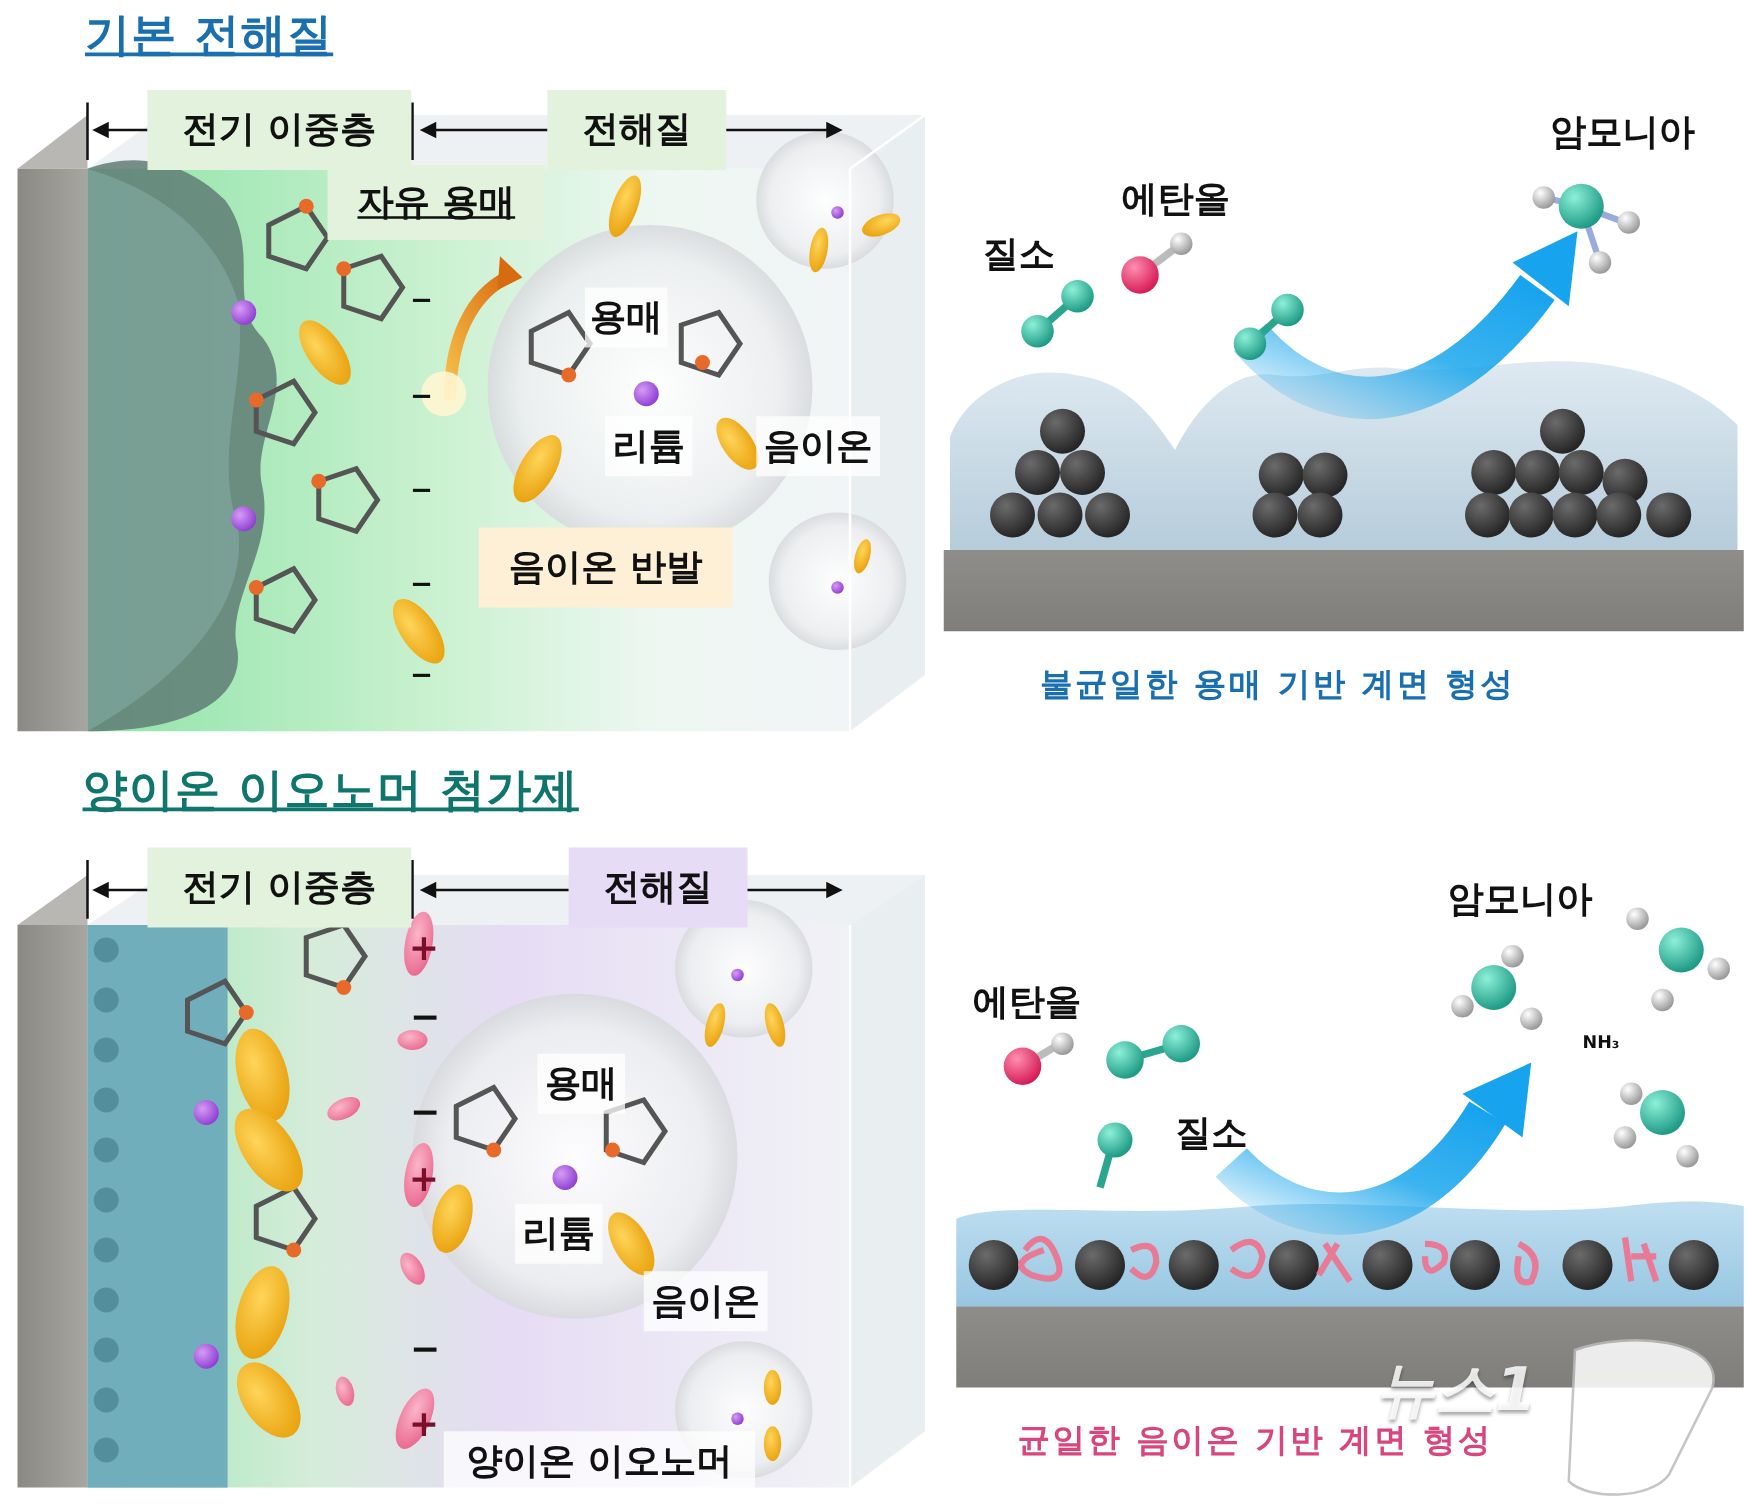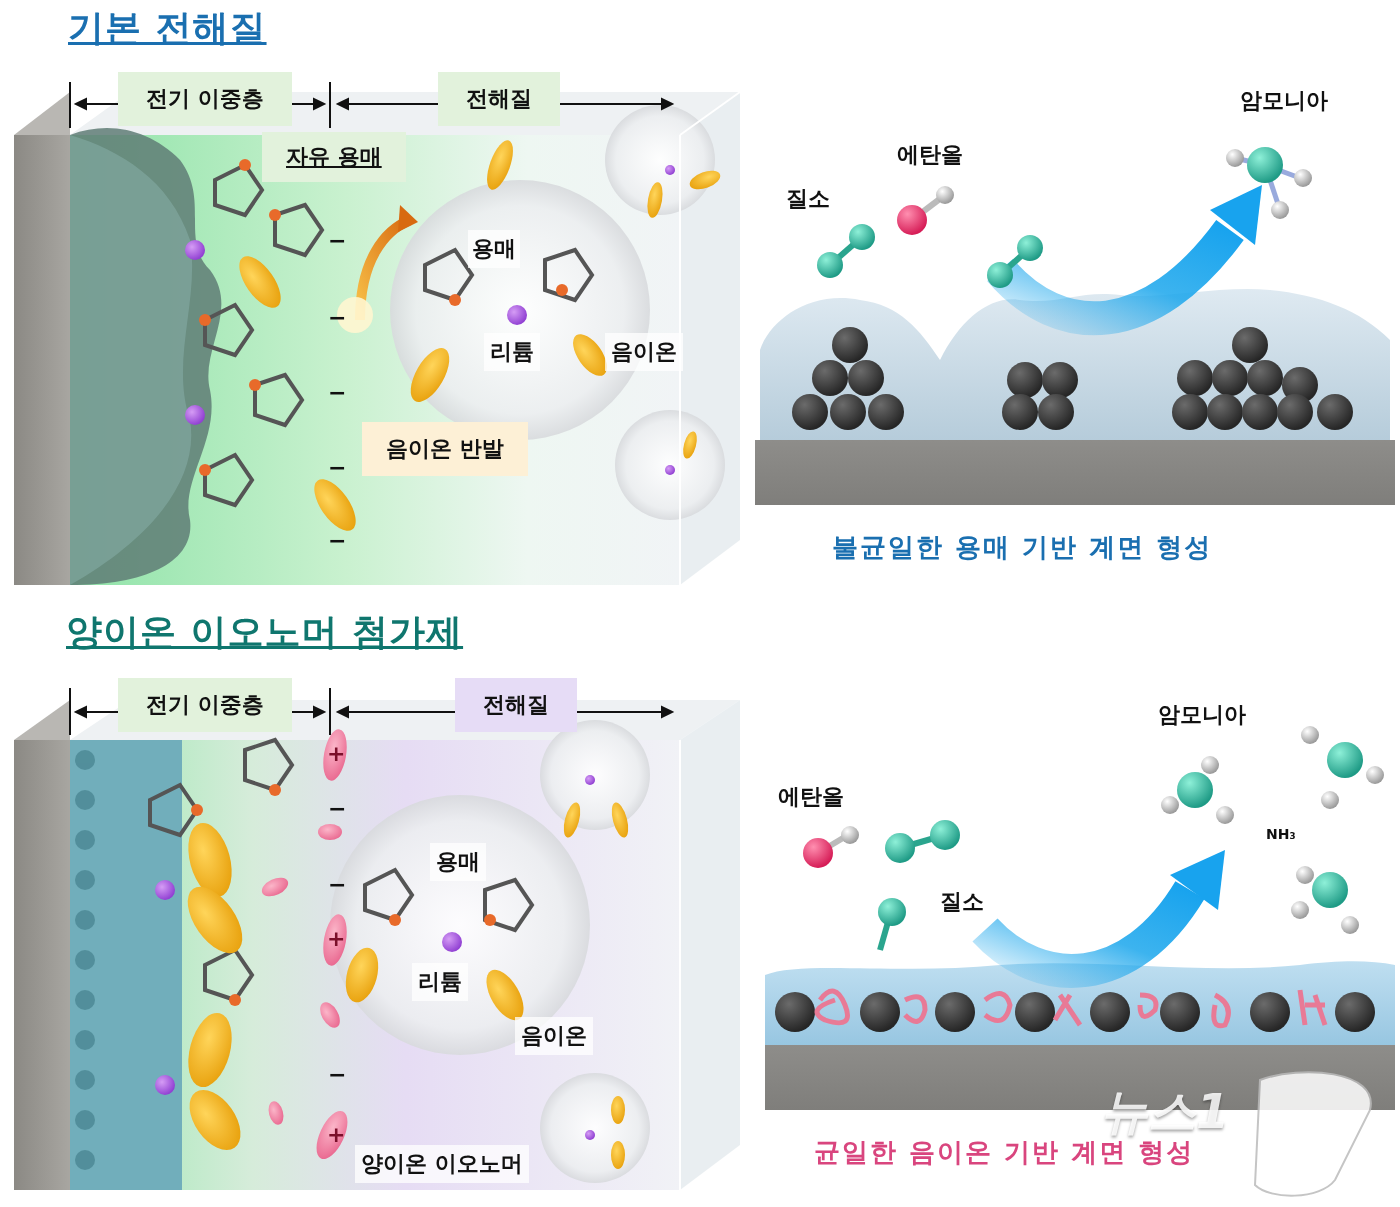--- a/index.html
+++ b/index.html
@@ -1,21 +1,21 @@
 <!DOCTYPE html>
 <html><head>
 <meta charset="utf-8">
 <style>
   html,body{margin:0;padding:0;background:#ffffff;}
   body{width:1400px;height:1207px;position:relative;overflow:hidden;font-family:"DejaVu Sans","Liberation Sans",sans-serif;}
   .abs{position:absolute;}
   .title{position:absolute;font-weight:bold;font-size:36px;letter-spacing:1px;text-decoration:underline;}
   .title.blue{color:#1a6fb0;}
   .title.pink{color:#0f766e;}
-  .lbl{position:absolute;font-weight:bold;font-size:22px;color:#111;padding:4px 14px;white-space:nowrap;}
+  .lbl{position:absolute;font-weight:bold;font-size:29px;color:#111;padding:4px 14px;white-space:nowrap;}
   .lbl.plain{background:transparent;padding:0;}
   .box-green{background:#e2f2dc;}
   .box-purple{background:#e6dcf6;}
   .box-white{background:rgba(255,255,255,0.75);}
   .box-peach{background:#fdf0d6;}
   .caption{position:absolute;font-weight:bold;font-size:26px;letter-spacing:2px;white-space:nowrap;}
   .caption.blue{color:#1a6fb0;}
   .caption.pink{color:#d9457e;}
   svg{position:absolute;left:0;top:0;}
 </style>
@@ -359,41 +359,41 @@
 </svg>
 
 <div class="title blue" style="left:68px;top:4px;">기본 전해질</div>
 
 <div class="lbl box-green" style="left:118px;top:72px;padding:12px 28px;">전기 이중층</div>
 <div class="lbl box-green" style="left:438px;top:72px;padding:12px 28px;">전해질</div>
 <div class="lbl box-green" style="left:262px;top:132px;padding:10px 24px;text-decoration:underline;">자유 용매</div>
 <div class="lbl box-white" style="left:468px;top:230px;padding:4px 4px;">용매</div>
 <div class="lbl box-white" style="left:484px;top:333px;padding:4px 6px;">리튬</div>
 <div class="lbl box-white" style="left:605px;top:333px;padding:4px 6px;">음이온</div>
-<div class="lbl box-peach" style="left:362px;top:422px;padding:12px 24px;">음이온 반발</div>
+<div class="lbl box-peach" style="left:383px;top:422px;padding:12px 24px;">음이온 반발</div>
 
 <div class="lbl plain" style="left:328px;top:228px;font-size:22px;">−</div>
 <div class="lbl plain" style="left:328px;top:305px;font-size:22px;">−</div>
 <div class="lbl plain" style="left:328px;top:380px;font-size:22px;">−</div>
 <div class="lbl plain" style="left:328px;top:455px;font-size:22px;">−</div>
 <div class="lbl plain" style="left:328px;top:528px;font-size:22px;">−</div>
 
 <div class="lbl plain" style="left:786px;top:184px;">질소</div>
 <div class="lbl plain" style="left:897px;top:140px;">에탄올</div>
 <div class="lbl plain" style="left:1240px;top:86px;">암모니아</div>
 <div class="caption blue" style="left:832px;top:530px;">불균일한 용매 기반 계면 형성</div>
 
 <div class="title pink" style="left:66px;top:608px;">양이온 이오노머 첨가제</div>
 
 <div class="lbl box-green" style="left:118px;top:678px;padding:12px 28px;">전기 이중층</div>
 <div class="lbl box-purple" style="left:455px;top:678px;padding:12px 28px;">전해질</div>
 <div class="lbl box-white" style="left:430px;top:843px;padding:4px 6px;">용매</div>
 <div class="lbl box-white" style="left:412px;top:963px;padding:4px 6px;">리튬</div>
 <div class="lbl box-white" style="left:515px;top:1017px;padding:4px 6px;">음이온</div>
-<div class="lbl box-white" style="left:355px;top:1145px;padding:4px 6px;">양이온 이오노머</div>
+<div class="lbl box-white" style="left:355px;top:1145px;padding:4px 18px;">양이온 이오노머</div>
 
 <div class="lbl plain" style="left:327px;top:741px;color:#7a0f2a;">+</div>
 <div class="lbl plain" style="left:328px;top:796px;">−</div>
 <div class="lbl plain" style="left:328px;top:872px;">−</div>
 <div class="lbl plain" style="left:327px;top:926px;color:#7a0f2a;">+</div>
 <div class="lbl plain" style="left:328px;top:1062px;">−</div>
 <div class="lbl plain" style="left:327px;top:1122px;color:#7a0f2a;">+</div>
 
 <div class="lbl plain" style="left:778px;top:782px;">에탄올</div>
 <div class="lbl plain" style="left:940px;top:887px;">질소</div>

